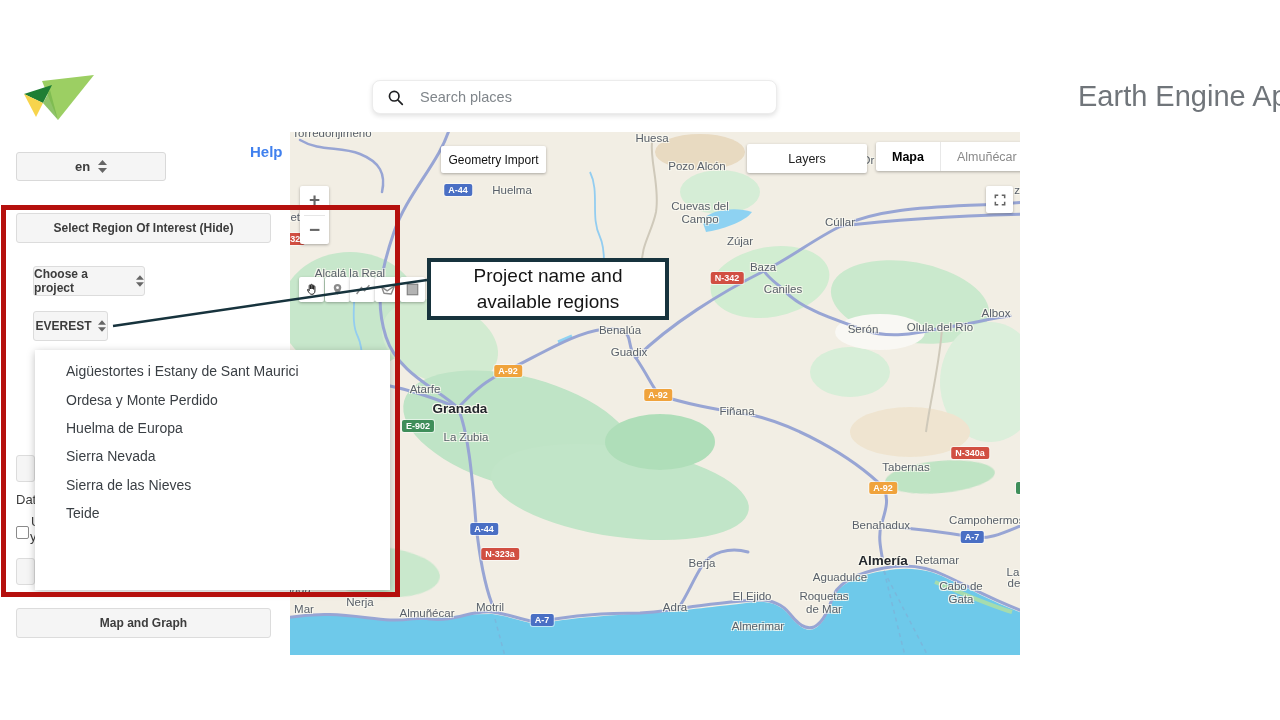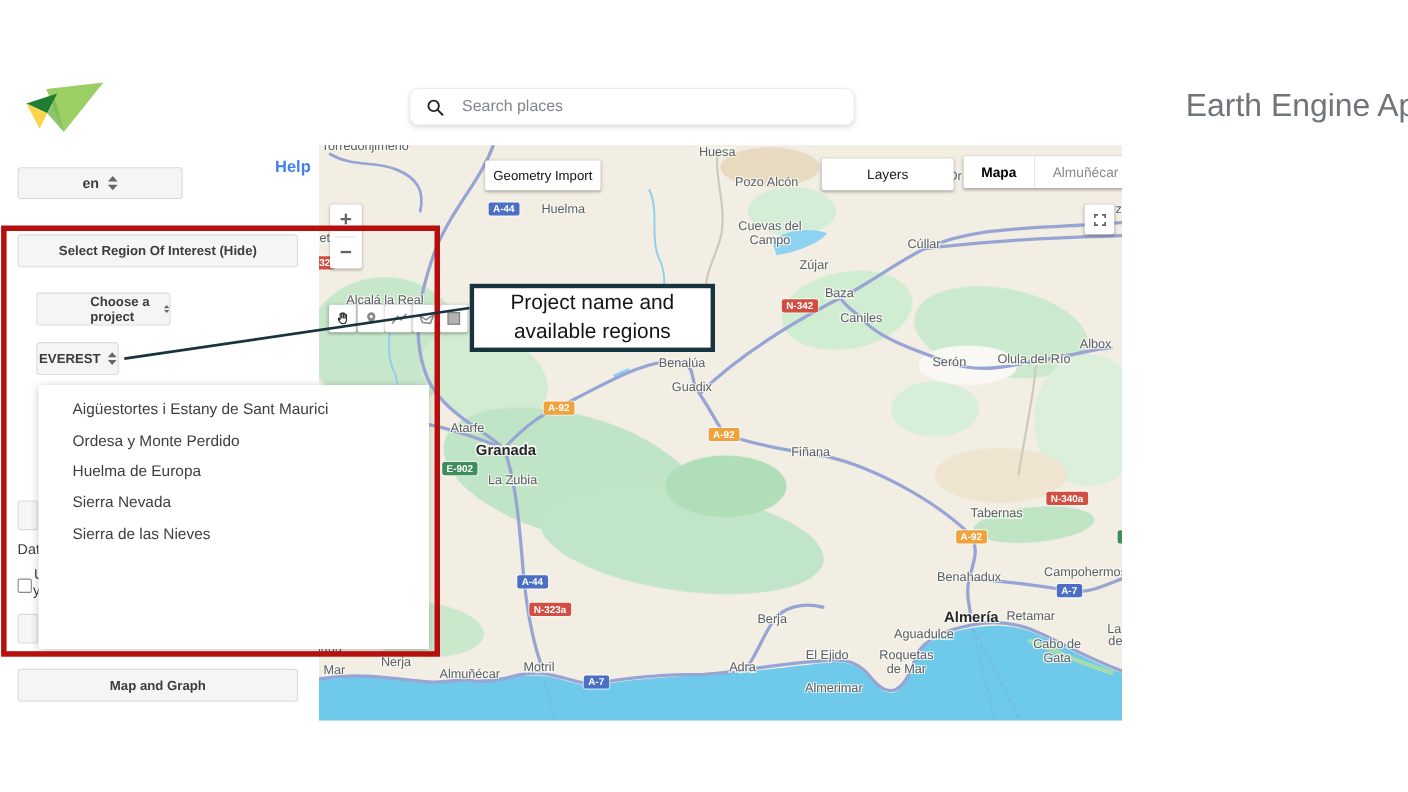--- a/index.html
+++ b/index.html
@@ -20,21 +20,21 @@
 
   
   #lang-select { left:16px; top:152px; width:150px; height:29px; background:#f5f5f5;
     border:1px solid #d9d9d9; border-radius:3px; display:flex; align-items:center;
     justify-content:center; gap:8px; font-size:13px; font-weight:bold; color:#3c3c3c; cursor:pointer;}
   #help-link { left:250px; top:143px; color:#4080ee; font-weight:bold; font-size:15px; cursor:pointer;}
   .panel-btn { background:#f5f5f5; border:1px solid #dcdcdc; border-radius:3px;
     font-size:12px; font-weight:bold; color:#3c3c3c; display:flex; align-items:center;
     justify-content:center; gap:6px; cursor:pointer; }
   #btn-select-region { left:16px; top:213px; width:255px; height:30px; }
-  #btn-choose-project { left:33px; top:266px; width:122px; height:30px;padding-left:48px; }
+  #btn-choose-project { left:33px; top:266px; width:112px; height:30px; }
   #btn-everest { left:33px; top:311px; width:75px; height:30px; }
   .sliver { left:16px; width:19px; height:27px; background:#f5f5f5;
     border:1px solid #dcdcdc; border-radius:3px; }
   #frag-date { left:16px; top:492px; font-size:13px; color:#3c3c3c; }
   #frag-cb { left:16px; top:526px; width:13px; height:13px; border:1.5px solid #8a8a8a;
     border-radius:2px; background:#fff; }
   .cb-frag { font-size:13px; color:#3c3c3c; }
   #btn-map-graph { left:16px; top:608px; width:255px; height:30px; }
 
   
@@ -82,21 +82,21 @@
   
   #region-dropdown { left:35px; top:350px; width:355px; height:240px; background:#fff;
     box-shadow:0 2px 8px rgba(0,0,0,.25); z-index:20; padding-top:7px; }
   .dd-item { height:28.4px; display:flex; align-items:center; padding-left:31px;
     font-size:14px; color:#3a3f44; cursor:pointer; }
 
   
   #red-box { left:1px; top:205px; width:399px; height:392px; border:5px solid #b5100d;
     z-index:30; pointer-events:none; }
   #leader { left:0; top:0; width:1280px; height:720px; z-index:35; pointer-events:none; }
-  #callout { left:427px; top:258px; width:223px; height:62px; background:#fff;
+  #callout { left:427px; top:258px; width:242px; height:62px; background:#fff;
     border:4px solid #17333d; z-index:40; display:flex; flex-direction:column;
     align-items:center; justify-content:center; font-size:19px; color:#151515;
     line-height:1.35; }
 </style>
 </head>
 <body>
 
 <svg id="logo" class="abs" viewBox="0 0 90 50">
   <polygon points="30,9 82,3 46,48" fill="#9ccf63"></polygon>
   <polygon points="12,22 40,13 31,31" fill="#1e7e34"></polygon>
@@ -326,20 +326,21 @@
     </svg>
   </div>
 </div>
 
 <div id="region-dropdown" class="abs">
     <div class="dd-item">Aigüestortes i Estany de Sant Maurici</div>
     <div class="dd-item">Ordesa y Monte Perdido</div>
     <div class="dd-item">Huelma de Europa</div>
     <div class="dd-item">Sierra Nevada</div>
     <div class="dd-item">Sierra de las Nieves</div>
+    <div class="dd-item">Teide</div>
   </div>
 
 <div id="red-box" class="abs"></div>
 
 <svg id="leader" class="abs">
   <line x1="113" y1="326" x2="427" y2="280" stroke="#17333d" stroke-width="2.5"></line>
 </svg>
 
 <div id="callout" class="abs" style="white-space:pre-line; text-align:center">Project name and
 available regions</div>

